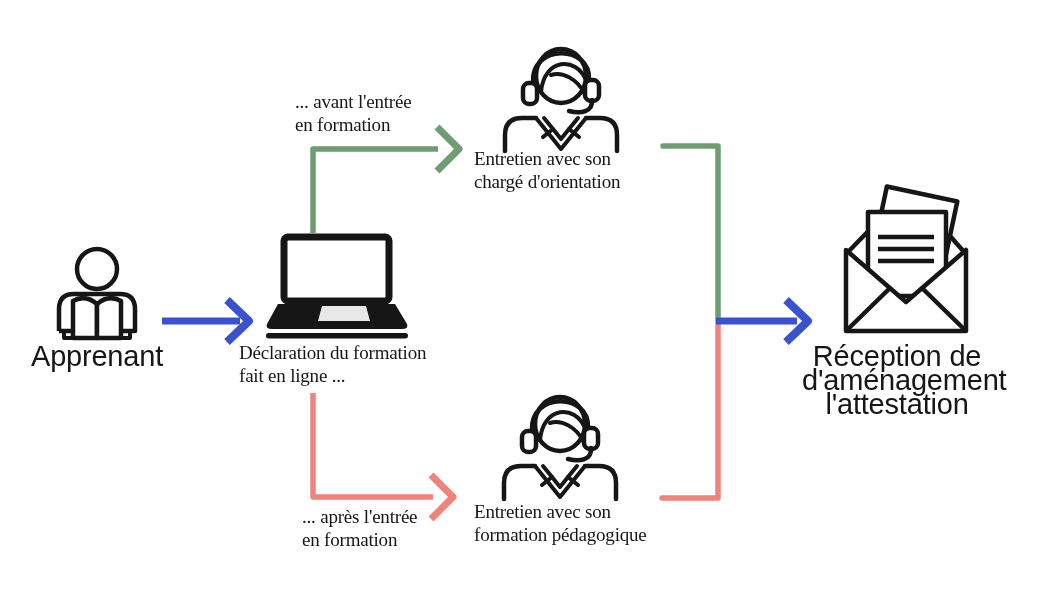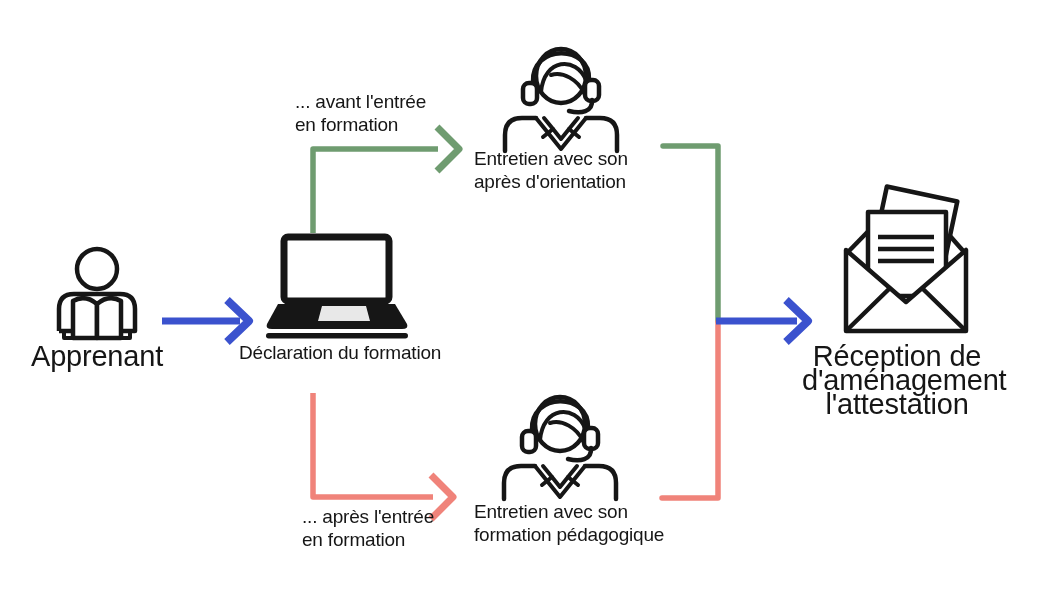--- a/index.html
+++ b/index.html
@@ -2,21 +2,21 @@
 <html><head>
 <meta charset="utf-8">
 <style>
   html,body{margin:0;padding:0;background:#fff;}
   .canvas{
     position:relative;width:1050px;height:600px;background:#ffffff;
     overflow:hidden;font-family:"Liberation Sans", sans-serif;color:#161616;
   }
   .gfx{position:absolute;left:0;top:0;}
   .label{position:absolute;letter-spacing:-0.2px;}
-  .sm{font-size:19px;line-height:23px;font-weight:500;}
+  .sm{font-size:19px;line-height:23px;font-weight:500;font-family:Liberation Serif, serif;}
   .lg{font-size:29px;line-height:24px;font-weight:500;}
   .center{text-align:center;}
 </style>
 </head>
 <body>
 
 <div class="canvas">
 
   <svg class="gfx" width="1050" height="600" viewBox="0 0 1050 600">
 
@@ -99,35 +99,36 @@
       <path d="M846,331 L889,289 M966,331 L923,289"></path>
     </g>
   </svg>
 
   <div class="label lg center" style="left:25px;top:344px;width:144px">
     <div>Apprenant</div>
   </div>
 
   <div class="label sm" style="left:239px;top:341px">
     <div>Déclaration du formation</div>
+    <div>fait en ligne ...</div>
   </div>
 
   <div class="label sm" style="left:295px;top:90px">
     <div>... avant l'entrée</div>
     <div>en formation</div>
   </div>
 
   <div class="label sm" style="left:302px;top:505px">
     <div>... après l'entrée</div>
     <div>en formation</div>
   </div>
 
   <div class="label sm" style="left:474px;top:147px">
     <div>Entretien avec son</div>
-    <div>après d'orientation</div>
+    <div>chargé d'orientation</div>
   </div>
 
   <div class="label sm" style="left:474px;top:500px">
     <div>Entretien avec son</div>
     <div>formation pédagogique</div>
   </div>
 
   <div class="label lg center" style="left:802px;top:344px;width:190px">
     <div>Réception de</div>
     <div>d'aménagement</div>

